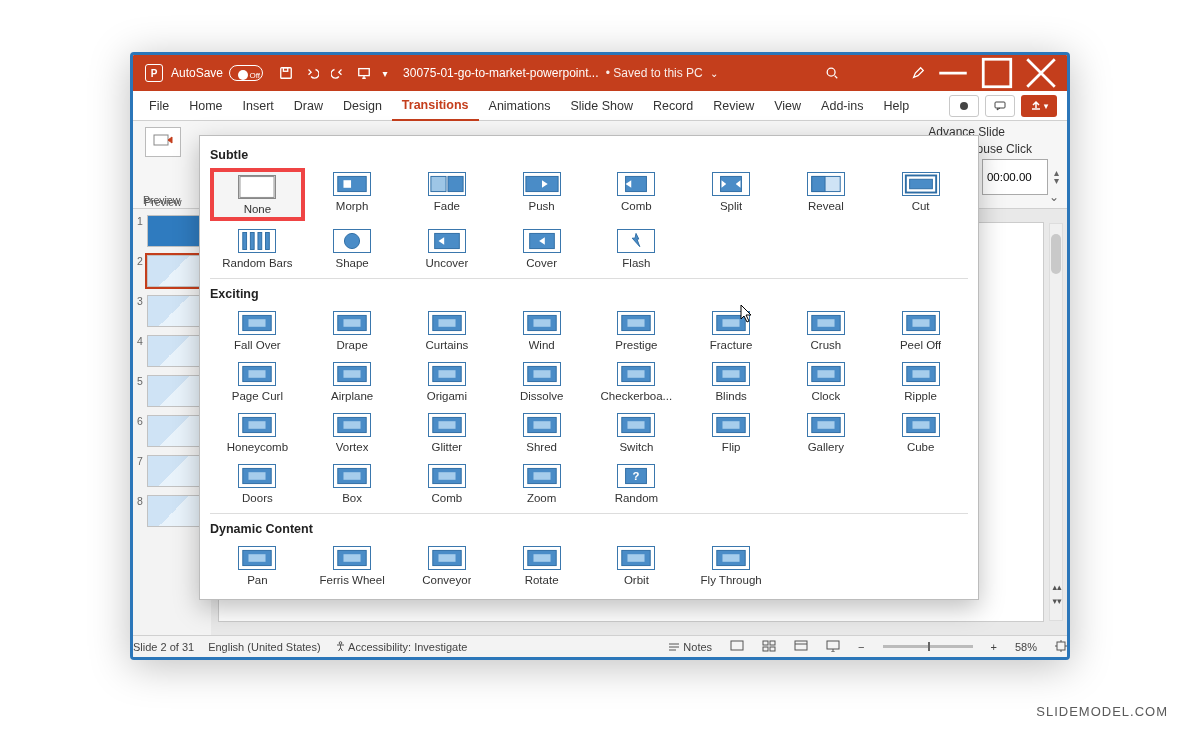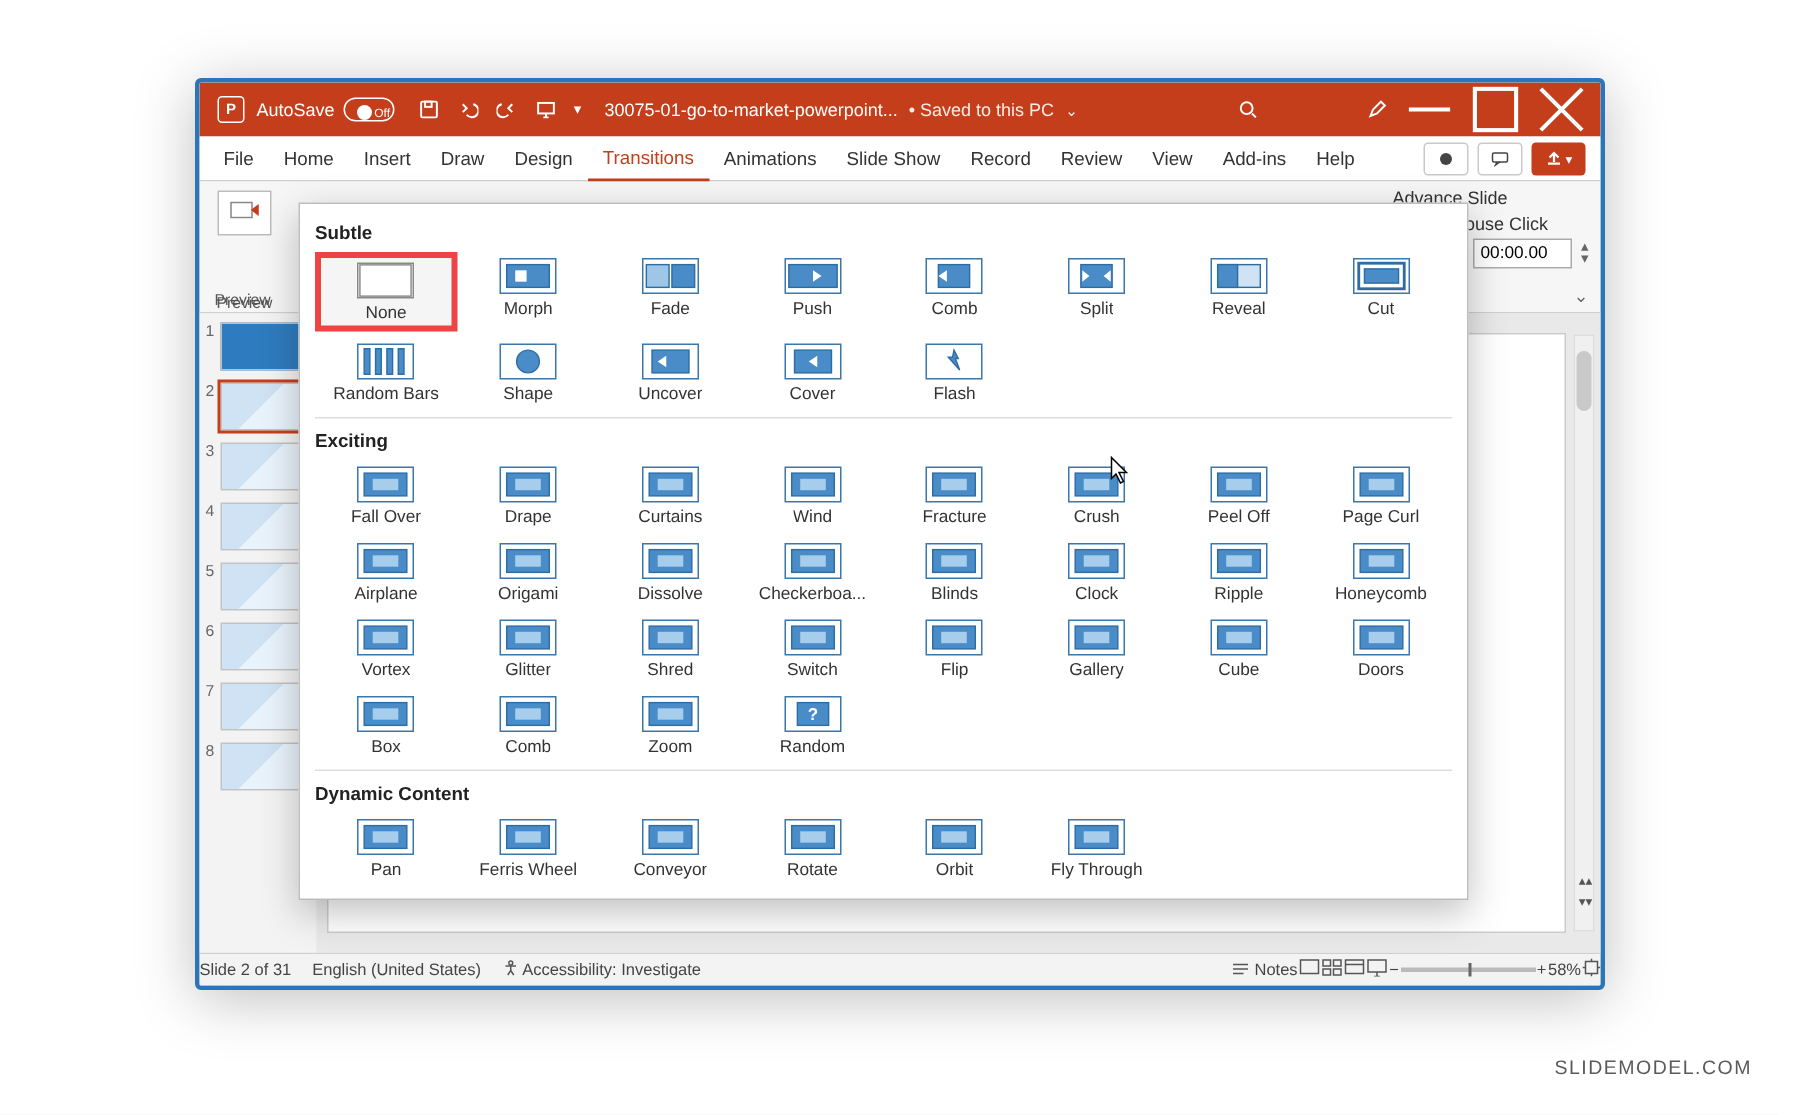--- a/index.html
+++ b/index.html
@@ -45,21 +45,21 @@
   .titlebar .doc-title { flex: 0 0 auto; padding: 0 10px; }
   .titlebar .spacer { flex: 1; }
   .titlebar .win-btn { width: 44px; height: 36px; display: flex; align-items: center; justify-content: center; }
 
   
   .ribbon-tabs {
     background: #fff; height: 30px; display: flex; align-items: center;
     font-size: 12.5px; padding: 0 6px; border-bottom: 1px solid #d0d0d0;
   }
   .ribbon-tabs .tab { padding: 0 10px; height: 30px; display: flex; align-items: center; color: #333; }
-  .ribbon-tabs .tab.active { color: #c43e1c; font-weight: 400; border-bottom: 2px solid #c43e1c; }
+  .ribbon-tabs .tab.active { color: #c43e1c; font-weight: 700; border-bottom: 2px solid #c43e1c; }
   .ribbon-tabs .right { margin-left: auto; display: flex; align-items: center; gap: 6px; padding-right: 4px; }
   .mini-box { border: 1px solid #c9c9c9; border-radius: 3px; width: 30px; height: 22px; display: flex; align-items: center; justify-content: center; }
   .share-btn { background: #c43e1c; border-radius: 3px; width: 36px; height: 22px; display: flex; align-items: center; justify-content: center; }
 
   
   .ribbon-body {
     background: #f6f6f6; height: 88px; border-bottom: 1px solid #d0d0d0;
     display: flex; position: relative;
   }
   .preview-group {
@@ -69,21 +69,21 @@
   .preview-group .big {
     width: 36px; height: 30px; border: 1px solid #bbb; background: #fff;
     display: flex; align-items: center; justify-content: center; margin-bottom: 20px;
   }
   .timing-area {
     position: absolute; right: 8px; top: 4px;
     font-size: 12px; color: #333;
   }
   .timing-area .row { display: flex; align-items: center; gap: 6px; margin: 3px 0; }
   .timing-area input[type=text] {
-    width: 66px; height: 20px; font-size: 11.5px; border: 1px solid #aaa; padding: 0 4px;
+    width: 66px; height: 36px; font-size: 11.5px; border: 1px solid #aaa; padding: 0 4px;
   }
   .collapse-caret { position: absolute; right: 8px; bottom: 4px; font-size: 12px; color: #666; }
 
   
   .main-area { display: flex; height: calc(100% - 36px - 30px - 88px - 22px); background: #e9e9e9; position: relative; }
 
   .thumb-strip { width: 78px; background: #f3f3f3; padding: 6px 4px; overflow: hidden; }
   .thumb-row { display: flex; align-items: flex-start; gap: 4px; margin-bottom: 8px; font-size: 10.5px; color: #666; }
   .thumb {
     width: 54px; height: 32px; background: #fff; border: 1px solid #c2c2c2;
@@ -104,21 +104,21 @@
   .slide-page .dash { color: #999; letter-spacing: 2px; margin: 8px 0; }
   .vscroll { position: absolute; right: 4px; top: 14px; bottom: 14px; width: 14px; background: #f0f0f0; border: 1px solid #ddd; }
   .vscroll .thumb-bar { position: absolute; top: 10px; width: 10px; left: 1px; height: 40px; background: #c9c9c9; border-radius: 5px; }
   .vscroll .nav-btn { position: absolute; bottom: 0; width: 14px; font-size: 9px; text-align: center; color: #555; }
 
   
   .statusbar {
     height: 22px; background: #f3f3f3; border-top: 1px solid #d0d0d0;
     display: flex; align-items: center; font-size: 11px; color: #444; padding: 0 0; gap: 14px;
   }
-  .statusbar .right { margin-left: auto; display: flex; align-items: center; gap: 1px; }
+  .statusbar .right { margin-left: auto; display: flex; align-items: center; gap: 18px; }
   .zoom-slider { width: 90px; height: 3px; background: #bbb; position: relative; }
   .zoom-slider::after { content: ""; position: absolute; left: 50%; top: -3px; width: 2px; height: 9px; background: #666; }
 
   
   .gallery {
     position: absolute;
     left: 66px; top: 80px;
     right: 88px;
     background: #fff;
     border: 1px solid #bcbcbc;
@@ -558,20 +558,29 @@
             </div>
             <div class="g-label">Wind</div>
           </div>
           <div class="g-cell">
             <div class="g-icon">
               <svg viewBox="0 0 38 24">
                 <rect x="4" y="4" width="30" height="16" fill="#4a8cc7" stroke="#2e6da4"></rect>
                 <rect x="10" y="8" width="18" height="8" fill="#a6cdec"></rect>
               </svg>
             </div>
+            <div class="g-label">Prestige</div>
+          </div>
+          <div class="g-cell">
+            <div class="g-icon">
+              <svg viewBox="0 0 38 24">
+                <rect x="4" y="4" width="30" height="16" fill="#4a8cc7" stroke="#2e6da4"></rect>
+                <rect x="10" y="8" width="18" height="8" fill="#a6cdec"></rect>
+              </svg>
+            </div>
             <div class="g-label">Fracture</div>
           </div>
           <div class="g-cell">
             <div class="g-icon">
               <svg viewBox="0 0 38 24">
                 <rect x="4" y="4" width="30" height="16" fill="#4a8cc7" stroke="#2e6da4"></rect>
                 <rect x="10" y="8" width="18" height="8" fill="#a6cdec"></rect>
               </svg>
             </div>
             <div class="g-label">Crush</div>

